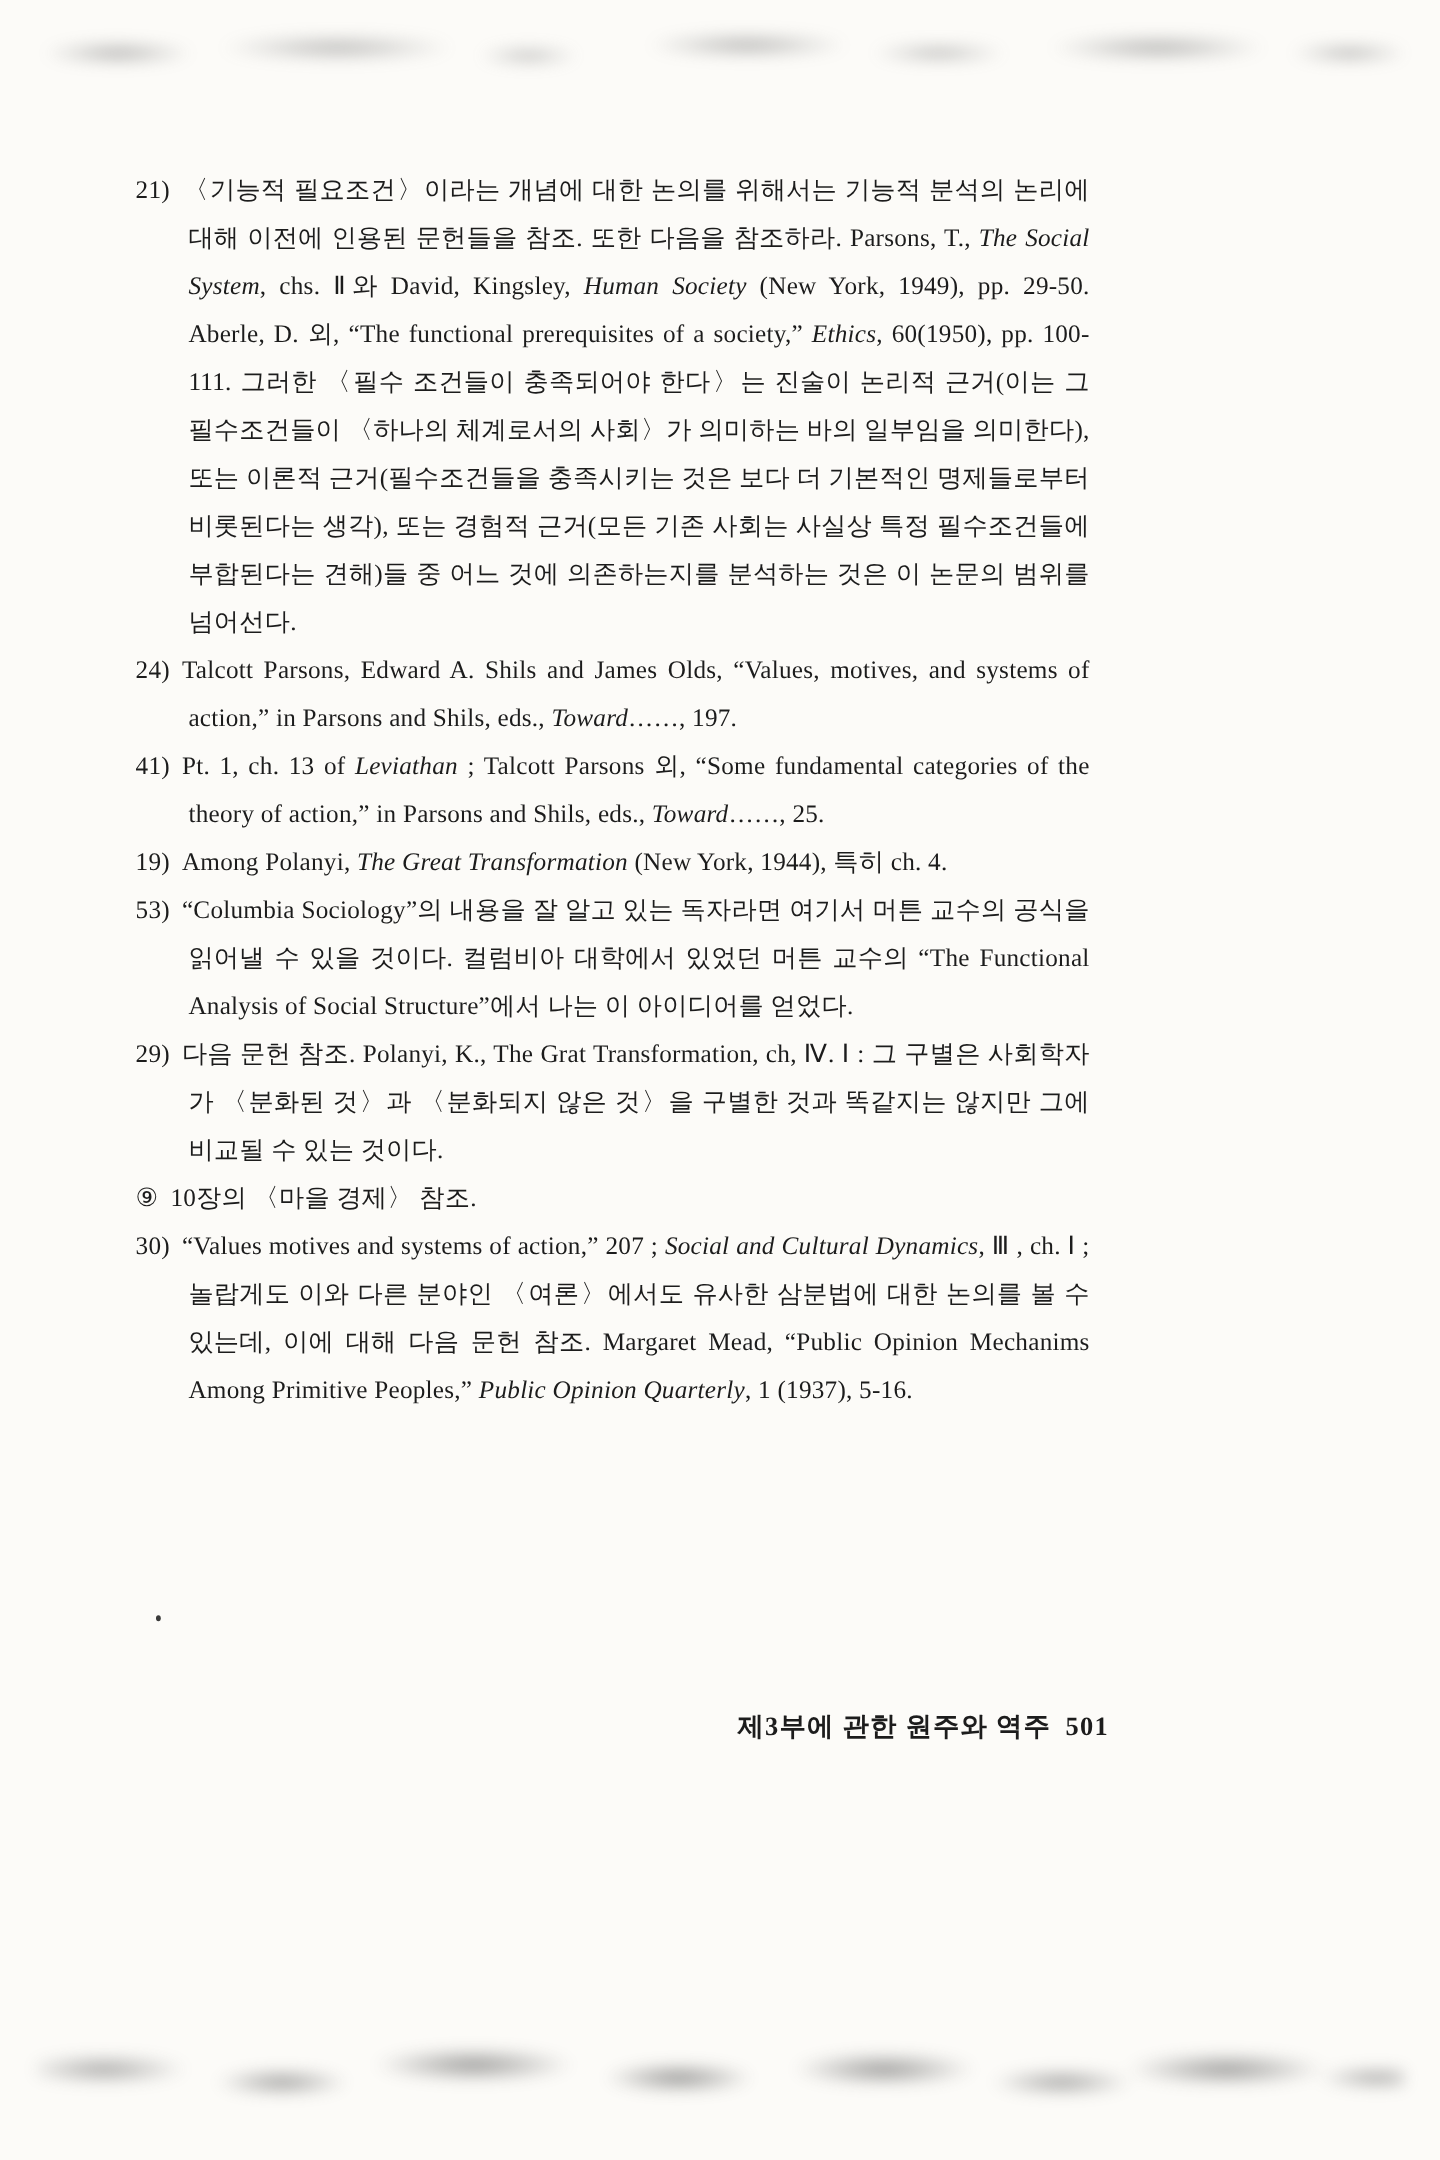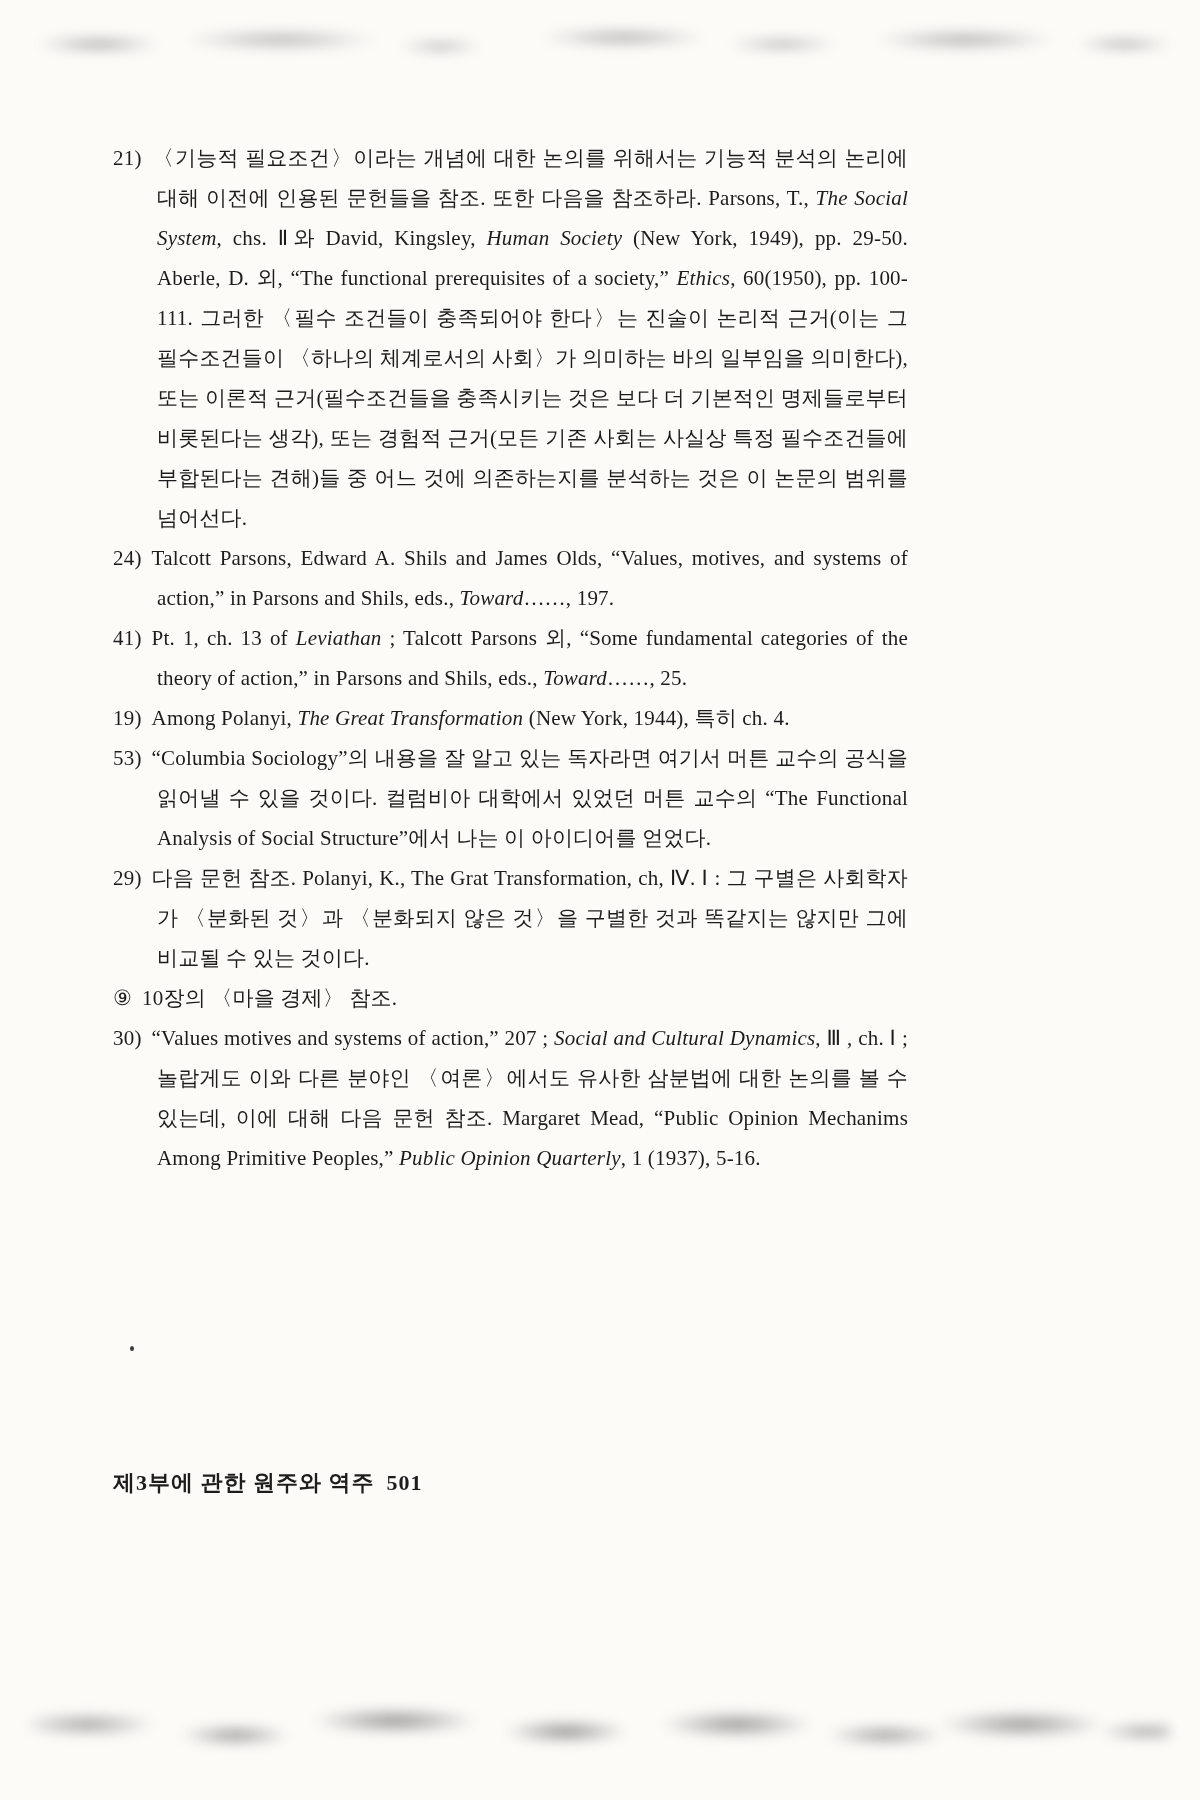--- a/index.html
+++ b/index.html
@@ -23,27 +23,27 @@
     line-height: 40px;
     text-align: justify;
     padding-left: 44px;
     text-indent: -44px;
     letter-spacing: 0.2px;
   }
   .note-label { margin-right: 10px; }
   .it { font-style: italic; }
   .footer {
     position: absolute;
-    left: 113px;
+    left: 129px;
     top: 1424px;
     width: 795px;
+    text-align: right;
     font-size: 22px;
     font-weight: 600;
     letter-spacing: 1px;
-    margin-top: 44px;
   }
   .footer .page-num { margin-left: 12px; }
   .artifact {
     position: absolute;
     pointer-events: none;
     filter: blur(6px);
   }
   .artifact-top {
     top: 20px; left: 30px; width: 1140px; height: 44px;
     opacity: 0.5;

